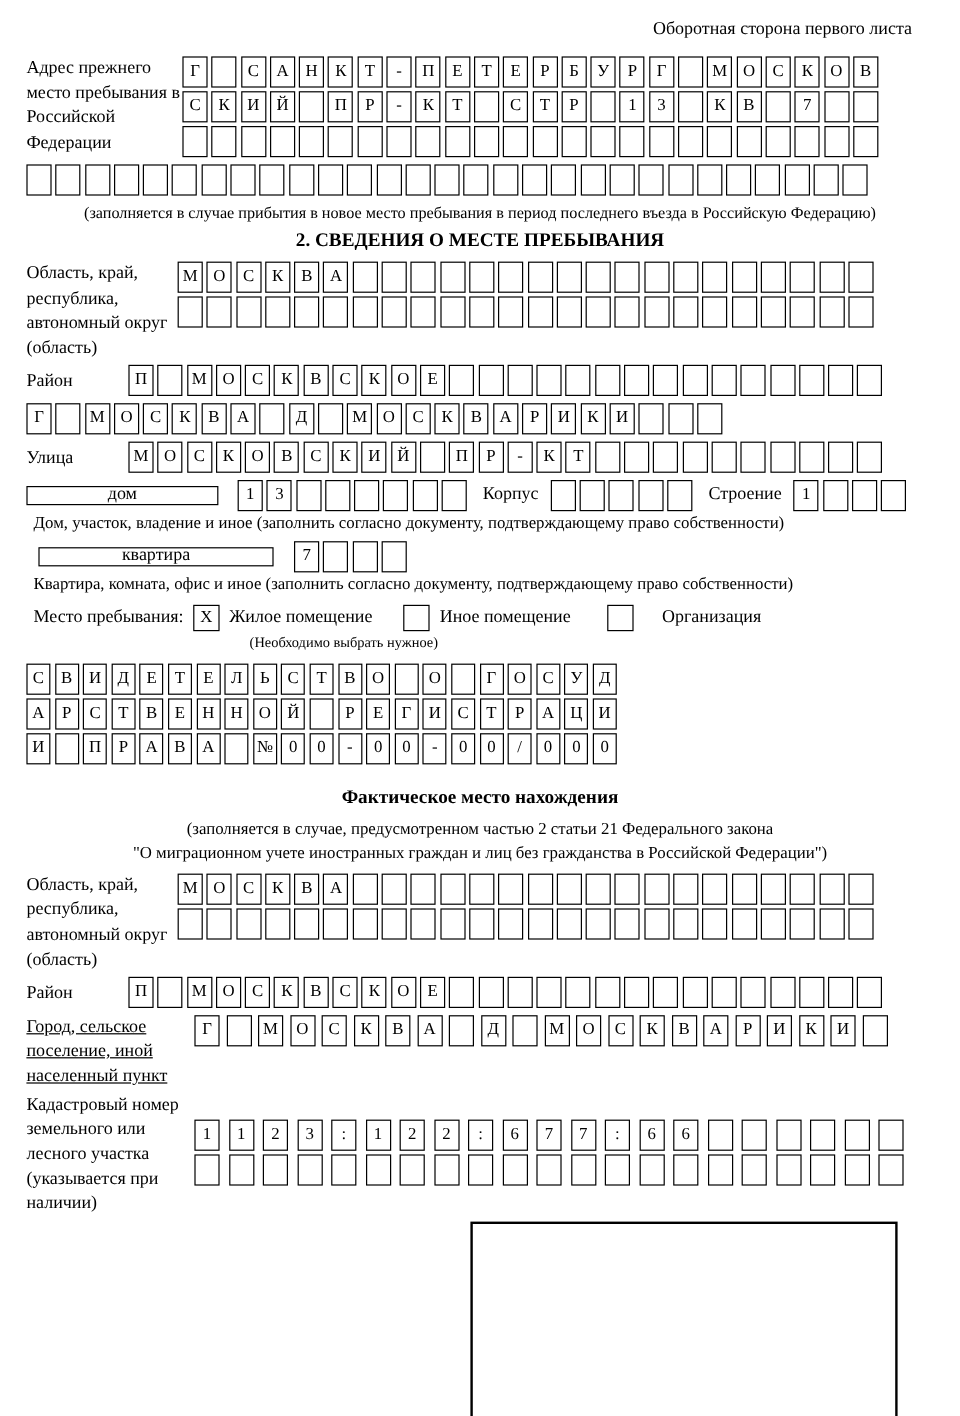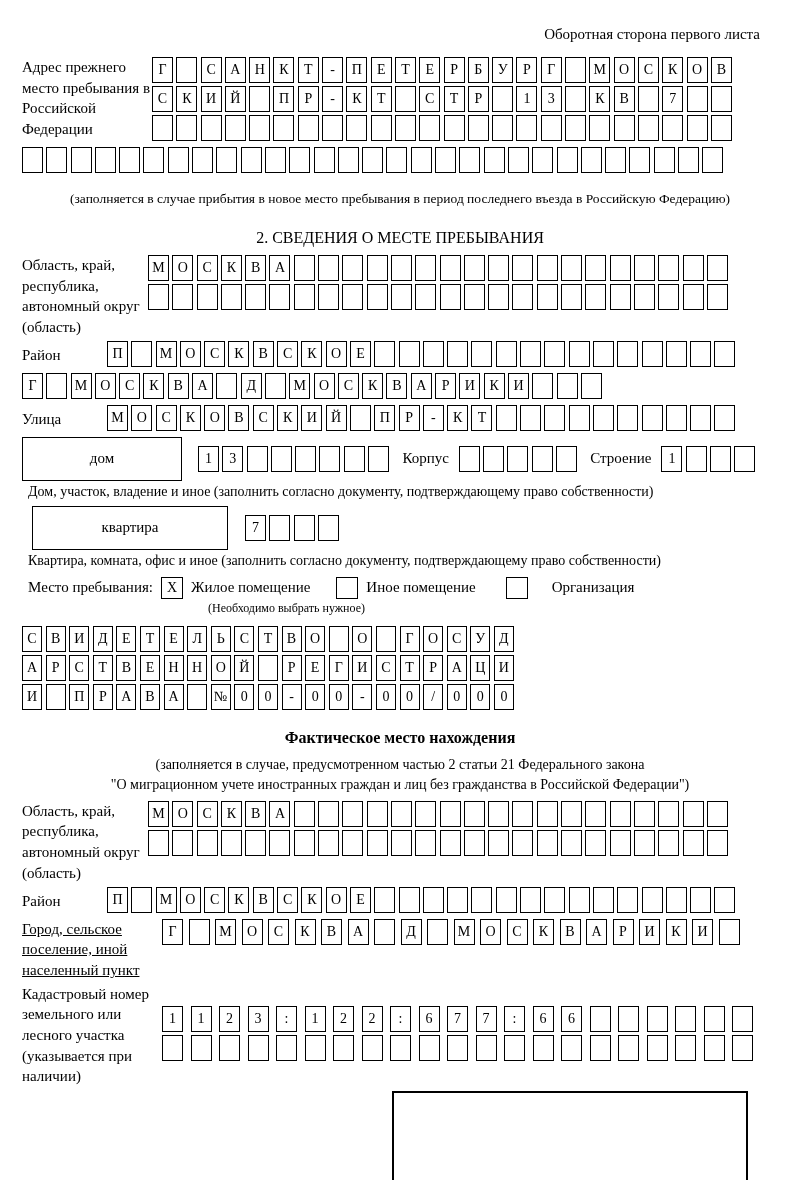--- a/index.html
+++ b/index.html
@@ -2,45 +2,45 @@
 <html><head>
 <meta charset="utf-8">
 <style>
   * { box-sizing: border-box; }
   html,body { margin:0; padding:0; background:#ffffff; }
   body {
     width:800px; height:1180px; overflow:hidden;
     font-family:"Liberation Serif","DejaVu Serif",serif;
     font-size:15px; color:#000; padding:8px 22px 0 22px;
   }
-  .hdr-note { text-align:right; padding-right:18px; margin-top:18px; margin-bottom:14px; }
+  .hdr-note { text-align:right; padding-right:18px; margin-top:8px; margin-bottom:14px; }
   .row { display:flex; align-items:flex-start; margin-bottom:3px; }
   .lbl { line-height:1.38; }
   .lbl-prev   { width:130px; }
   .lbl-oblast { width:126px; }
   .lbl-short  { width:85px;  padding-top:4px; }
   .lbl-gorod  { width:116px; }
   .lbl-doc    { width:228px; }
   .lbl-gorod2 { width:140px;text-decoration:underline; }
   .lbl-kad    { width:140px; }
   .cellrows { display:flex; flex-direction:column; }
   .cells { display:flex; margin-bottom:3px; }
   .cell {
     width:21px; height:26px; border:1.5px solid #000; margin-right:3.3px;
     display:inline-flex; align-items:center; justify-content:center;
     font-size:14px; flex:0 0 auto;
   }
   .cells.gap-wide .cell { margin-right:7.5px; }
   .cells.gap-med  .cell { margin-right:5.5px; }
   .cells.doc .cell { width:20px; margin-right:3.6px; }
-  .caption { text-align:center; font-size:13.5px; margin:18px 0 6px 0; }
+  .caption { text-align:center; font-size:13.5px; margin:7px 0 6px 0; }
   .caption-left { font-size:14px; margin:1px 0 6px 6px; }
-  .sec-title { text-align:center; font-weight:normal; font-size:16px; margin:22px 0 8px 0; }
+  .sec-title { text-align:center; font-weight:bold; font-size:16px; margin:6px 0 8px 0; }
   .namedbox {
-    border:1.5px solid #000; height:44px; display:flex; align-items:center;
+    border:1.5px solid #000; height:16px; display:flex; align-items:center;
     justify-content:center; font-size:15px;
   }
   .box-dom { width:160px; margin-right:16px; }
   .box-kv  { width:196px; margin-left:10px; margin-right:17px; }
   .inline-lbl { padding:4px 10px 0 10px; }
   .cb {
     width:22px; height:22px; border:1.5px solid #000; display:inline-flex;
     align-items:center; justify-content:center; font-size:14px; margin:0 8px;
     flex:0 0 auto;
   }

